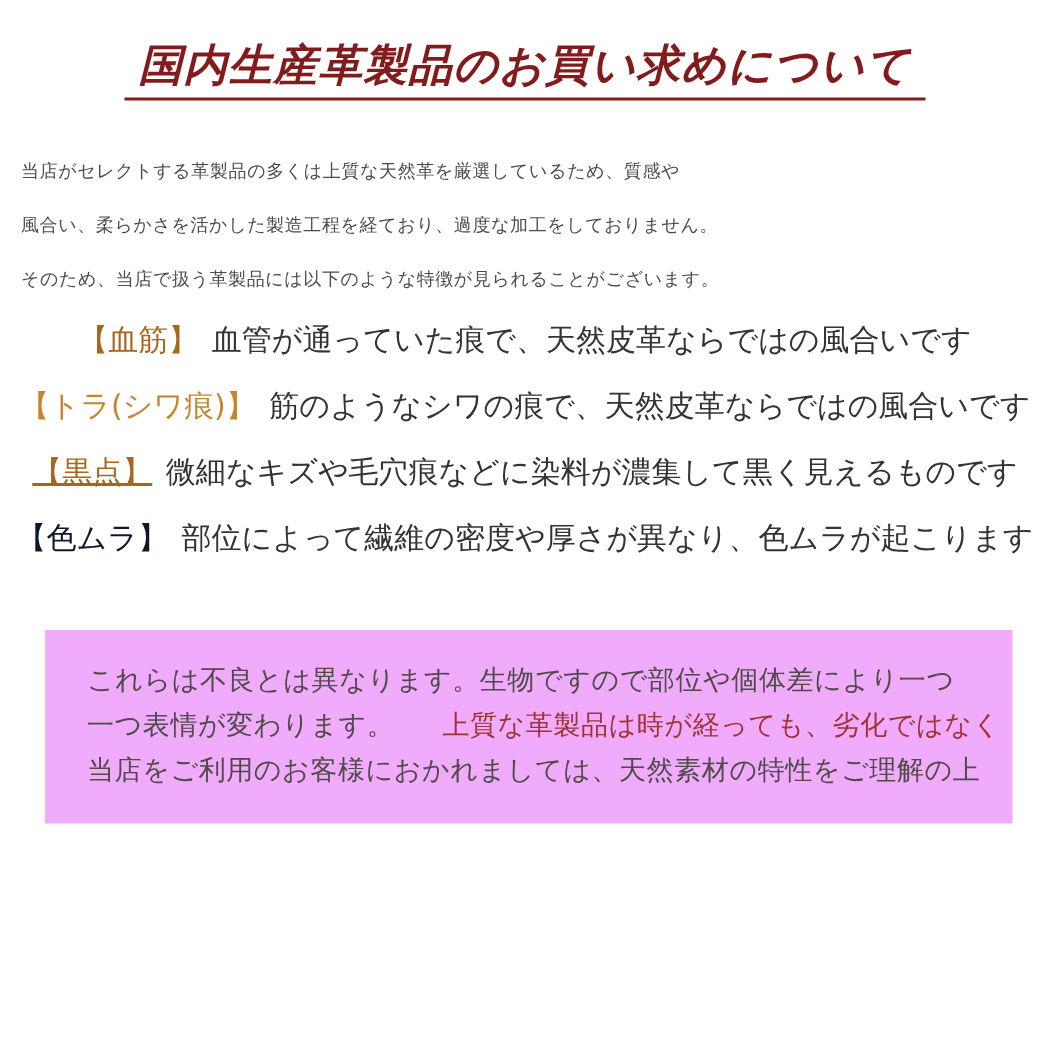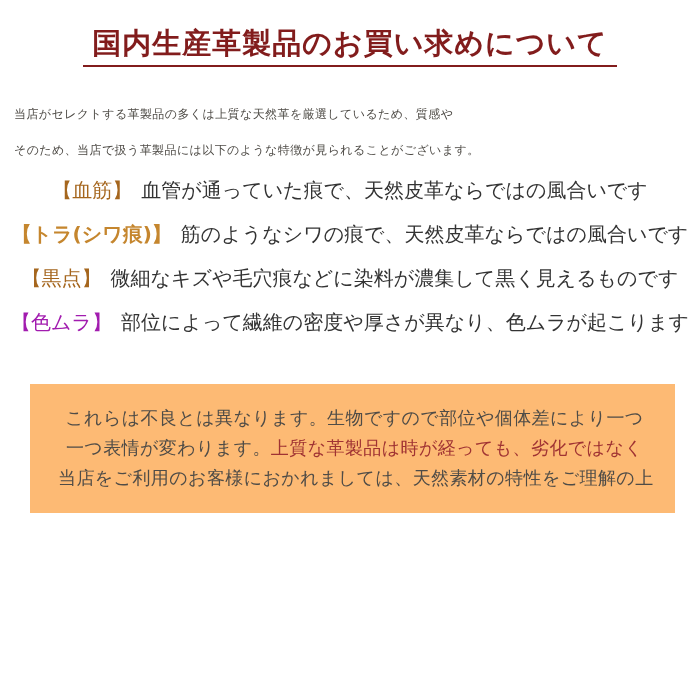--- a/index.html
+++ b/index.html
@@ -1,20 +1,20 @@
 <!DOCTYPE html>
 <html><head>
 <meta charset="utf-8">
 <style>
   html,body{margin:0;padding:0;}
   body{
     width:700px;height:700px;background:#ffffff;overflow:hidden;
     font-family:"DejaVu Serif","Liberation Serif",serif;
   }
-  .title-wrap{text-align:center;margin-top:24px;}
+  .title-wrap{text-align:center;margin-top:24px;font-style:italic;}
   .page-title{
     display:inline-block;
     font-size:29px;font-weight:bold;letter-spacing:1px;
     line-height:38px;padding:0 9px 3px 9px;
     border-bottom:2px solid; 
   }
   .intro{
     margin:29px 8px 0 14px;
     font-size:12px;line-height:36px;letter-spacing:0.4px;
   }
@@ -39,43 +39,44 @@
 <body style="background: rgb(255, 255, 255);">
 
 <div>
 
   <div class="title-wrap">
     <span class="page-title" style="color: rgb(130, 28, 28);">国内生産革製品のお買い求めについて</span>
   </div>
 
   <div class="intro" style="color: rgb(79, 76, 71);">
     <div class="line">当店がセレクトする革製品の多くは上質な天然革を厳選しているため、質感や</div>
+    <div class="line">風合い、柔らかさを活かした製造工程を経ており、過度な加工をしておりません。</div>
     <div class="line">そのため、当店で扱う革製品には以下のような特徴が見られることがございます。</div>
   </div>
 
   <div class="features" style="color: rgb(51, 51, 51);">
     <div class="feature-row">
       <span class="f-label" style="color: rgb(165, 102, 30);">【血筋】</span><span>血管が通っていた痕で、天然皮革ならではの風合いです</span>
     </div>
     <div class="feature-row">
-      <span class="f-label" style="color: rgb(197, 134, 46); font-weight: bold;">【トラ(シワ痕)】</span><span>筋のようなシワの痕で、天然皮革ならではの風合いです</span>
+      <span class="f-label" style="color: rgb(197, 134, 46);">【トラ(シワ痕)】</span><span>筋のようなシワの痕で、天然皮革ならではの風合いです</span>
     </div>
     <div class="feature-row">
-      <span class="f-label" style="color: rgb(165, 102, 30);">【黒点】</span><span>微細なキズや毛穴痕などに染料が濃集して黒く見えるものです</span>
+      <span class="f-label" style="color: rgb(165, 102, 30); text-decoration: underline;">【黒点】</span><span>微細なキズや毛穴痕などに染料が濃集して黒く見えるものです</span>
     </div>
     <div class="feature-row">
-      <span class="f-label" style="color: #a21caf;">【色ムラ】</span><span>部位によって繊維の密度や厚さが異なり、色ムラが起こります</span>
+      <span class="f-label" style="color: #0f172a;">【色ムラ】</span><span>部位によって繊維の密度や厚さが異なり、色ムラが起こります</span>
     </div>
   </div>
 
-  <div class="note-box" style="color: rgb(79, 76, 71); background: #fdba74; text-align: center;">
+  <div class="note-box" style="color: rgb(79, 76, 71); background: #f0abfc;">
     <div class="line">
       <span>これらは不良とは異なります。生物ですので部位や個体差により一つ</span>
     </div>
     <div class="line">
-      <span>一つ表情が変わります。</span><span style="color: rgb(160, 51, 51);">上質な革製品は時が経っても、劣化ではなく</span>
+      <span>一つ表情が変わります。</span><span style="color: rgb(160, 51, 51); margin-left: 32px;">上質な革製品は時が経っても、劣化ではなく</span>
     </div>
     <div class="line">
       <span>当店をご利用のお客様におかれましては、天然素材の特性をご理解の上</span>
     </div>
   </div>
 
 </div>
 
 </body></html>

